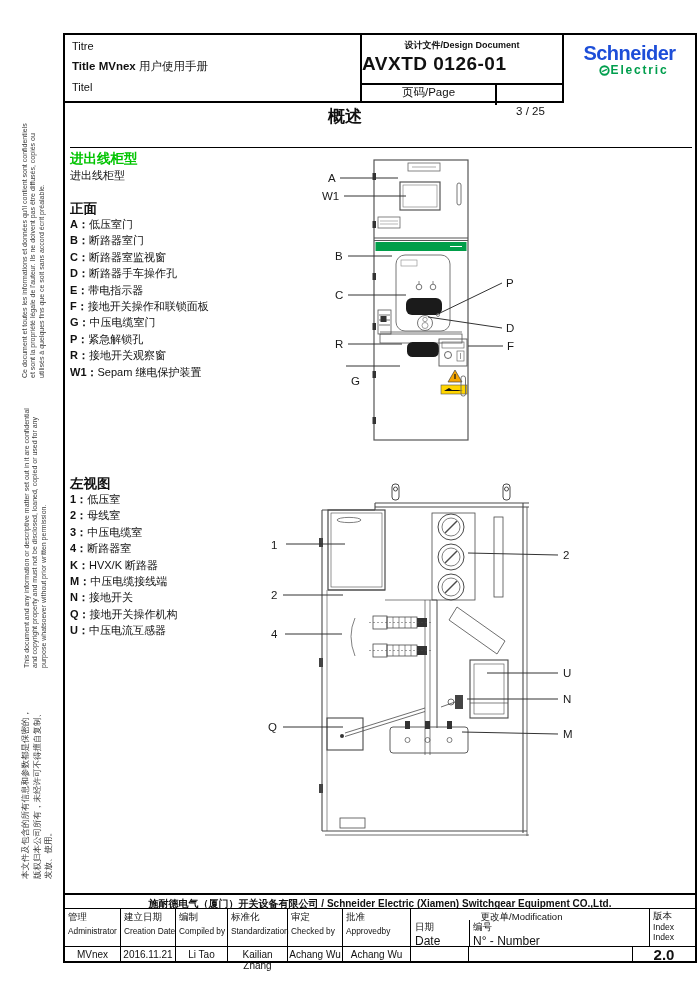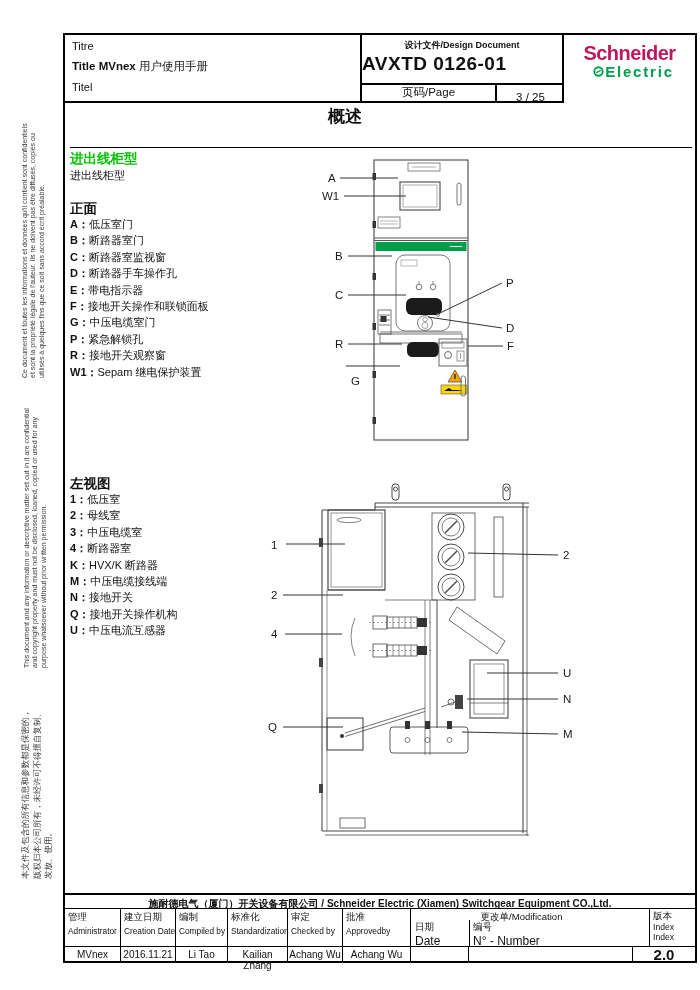--- a/index.html
+++ b/index.html
@@ -21,24 +21,24 @@
   .hdr-left { position:absolute; left:0; top:0; width:295px; height:68px; border-bottom:2px solid #000; padding:4px 0 0 7px; }
   .hdr-left .r1 { font-size:11px; margin-top:1px; }
   .hdr-left .r2 { font-size:11.5px; margin-top:7px; }
   .hdr-left .r2 b { font-weight:bold; }
   .hdr-left .r3 { font-size:11px; margin-top:7px; }
   .hdr-mid { position:absolute; left:295px; top:0; width:202px; height:68px; border-left:2px solid #000; border-bottom:2px solid #000; }
   .hdr-mid .ddlbl { text-align:center; font-size:9px; font-weight:bold; padding-top:4px; }
   .hdr-mid .ddnum { text-align:left; font-size:19px; font-weight:bold; letter-spacing:.5px; margin-top:1px; }
   .hdr-mid .pagerow { position:absolute; left:0; top:48px; width:100%; height:20px; border-top:2px solid #000; }
   .hdr-mid .pglbl { position:absolute; left:0; top:0; width:133px; height:18px; text-align:center; font-size:11.5px; padding-top:0; }
-  .hdr-mid .pgval { position:absolute; left:133px; top:0; width:69px; height:18px; border-left:2px solid #000; text-align:center; font-size:11.5px; padding-top:6px; }
+  .hdr-mid .pgval { position:absolute; left:133px; top:0; width:69px; height:18px; border-left:2px solid #000; text-align:center; font-size:11.5px; padding-top:20px; }
   .hdr-logo { position:absolute; left:497px; top:0; width:133px; height:68px; border-left:2px solid #000; text-align:center; }
-  .logo1 { font-size:20px; font-weight:bold; color:#be185d; letter-spacing:-.5px; margin-top:7px; }
-  .logo2 { font-size:15px; font-weight:bold; color:#009E4D; letter-spacing:1.8px; margin-top:-2px; padding-left:8px; display:flex; align-items:center; justify-content:center; gap:1px; }
+  .logo1 { font-size:20px; font-weight:bold; color:#1d4ed8; letter-spacing:-.5px; margin-top:7px; }
+  .logo2 { font-size:12px; font-weight:bold; color:#009E4D; letter-spacing:1.8px; margin-top:-2px; padding-left:8px; display:flex; align-items:center; justify-content:center; gap:1px; }
   
   .pg-title { position:absolute; left:0; right:70px; top:70px; text-align:center; font-size:17px; font-weight:bold; }
   .rule { position:absolute; left:5px; top:112px; width:622px; border-top:1.5px solid #000; }
   .h-green { position:absolute; left:5px; top:115px; font-size:13.5px; font-weight:bold; color:#00C400; }
   .h-sub { position:absolute; left:5px; top:133px; font-size:11px; }
   .h-view { position:absolute; left:5px; font-size:13.5px; font-weight:bold; }
   .legend { position:absolute; left:5px; }
   .legend .li { font-size:11px; line-height:16.4px; white-space:nowrap; }
   .legend .li b { font-weight:bold; }
   

